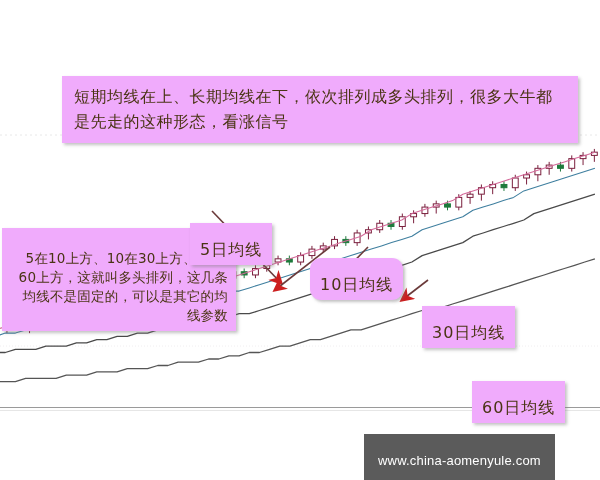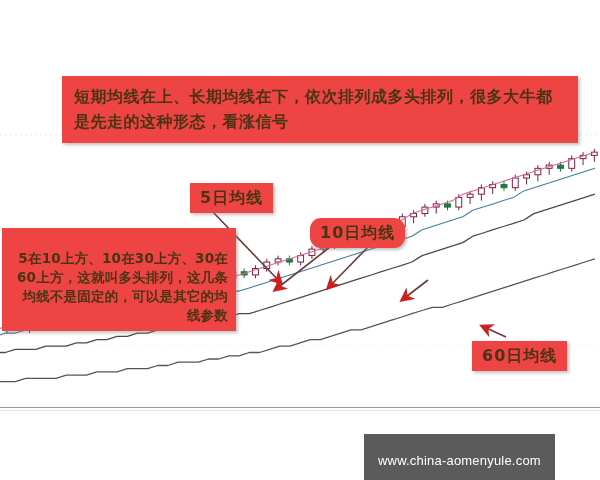--- a/index.html
+++ b/index.html
@@ -32,45 +32,46 @@
     background:#5b5b5b;color:#ffffff;
     font-size:13px;line-height:30px;height:30px;
     padding:12px 14px;letter-spacing:.2px;
     font-family:"Liberation Sans",sans-serif;
     white-space:nowrap;
   }
 
   
   .callout{
     position:absolute;
-    background:#ef4444;
+    background:#f0abfc;
     color:#4a3414;
     box-shadow:2px 2px 3px rgba(120,120,120,.45);
     font-family:"DejaVu Sans","Liberation Sans",sans-serif;
-    font-weight:bold;
+    font-weight:normal;
     box-sizing:border-box;
   }
   .callout.main{
     left:62px;top:76px;width:516px;
     padding:8px 10px 9px 12px;
     font-size:16px;line-height:25px;
     letter-spacing:.5px;
   }
   .callout.left-note{
     left:2px;top:228px;width:234px;
     padding:21px 8px 6px 8px;
     font-size:13.5px;line-height:19px;
     letter-spacing:.2px;
     text-align:right;
   }
   .callout.tag{
-    padding:3px 10px 4px 10px;
+    padding:15px 10px 4px 10px;
     font-size:16px;line-height:23px;
     letter-spacing:1px;
     white-space:nowrap;
+    margin-top:40px;
   }
   .tag-ma5{left:190px;top:183px;}
   .tag-ma10{left:310px;top:218px;border-radius:11px;}
   .tag-ma30{left:422px;top:266px;}
   .tag-ma60{left:472px;top:341px;}
 
   .arrows{position:absolute;left:0;top:0;width:600px;height:480px;pointer-events:none;}
 </style>
 </head>
 <body>
@@ -218,19 +219,20 @@
   </svg>
 
   <div class="callout main">短期均线在上、长期均线在下，依次排列成多头排列，很多大牛都是先走的这种形态，看涨信号</div>
 
   <div class="callout left-note">5在10上方、10在30上方、30在60上方，这就叫多头排列，这几条均线不是固定的，可以是其它的均线参数</div>
 
   <div class="callout tag tag-ma5">5日均线</div>
 
   <div class="callout tag tag-ma10">10日均线</div>
 
+  <div class="callout tag tag-ma30">30日均线</div>
 
   <div class="callout tag tag-ma60">60日均线</div>
 
 
   <div class="site-badge">www.china-aomenyule.com</div>
 
 </div>
 
 </body></html>

